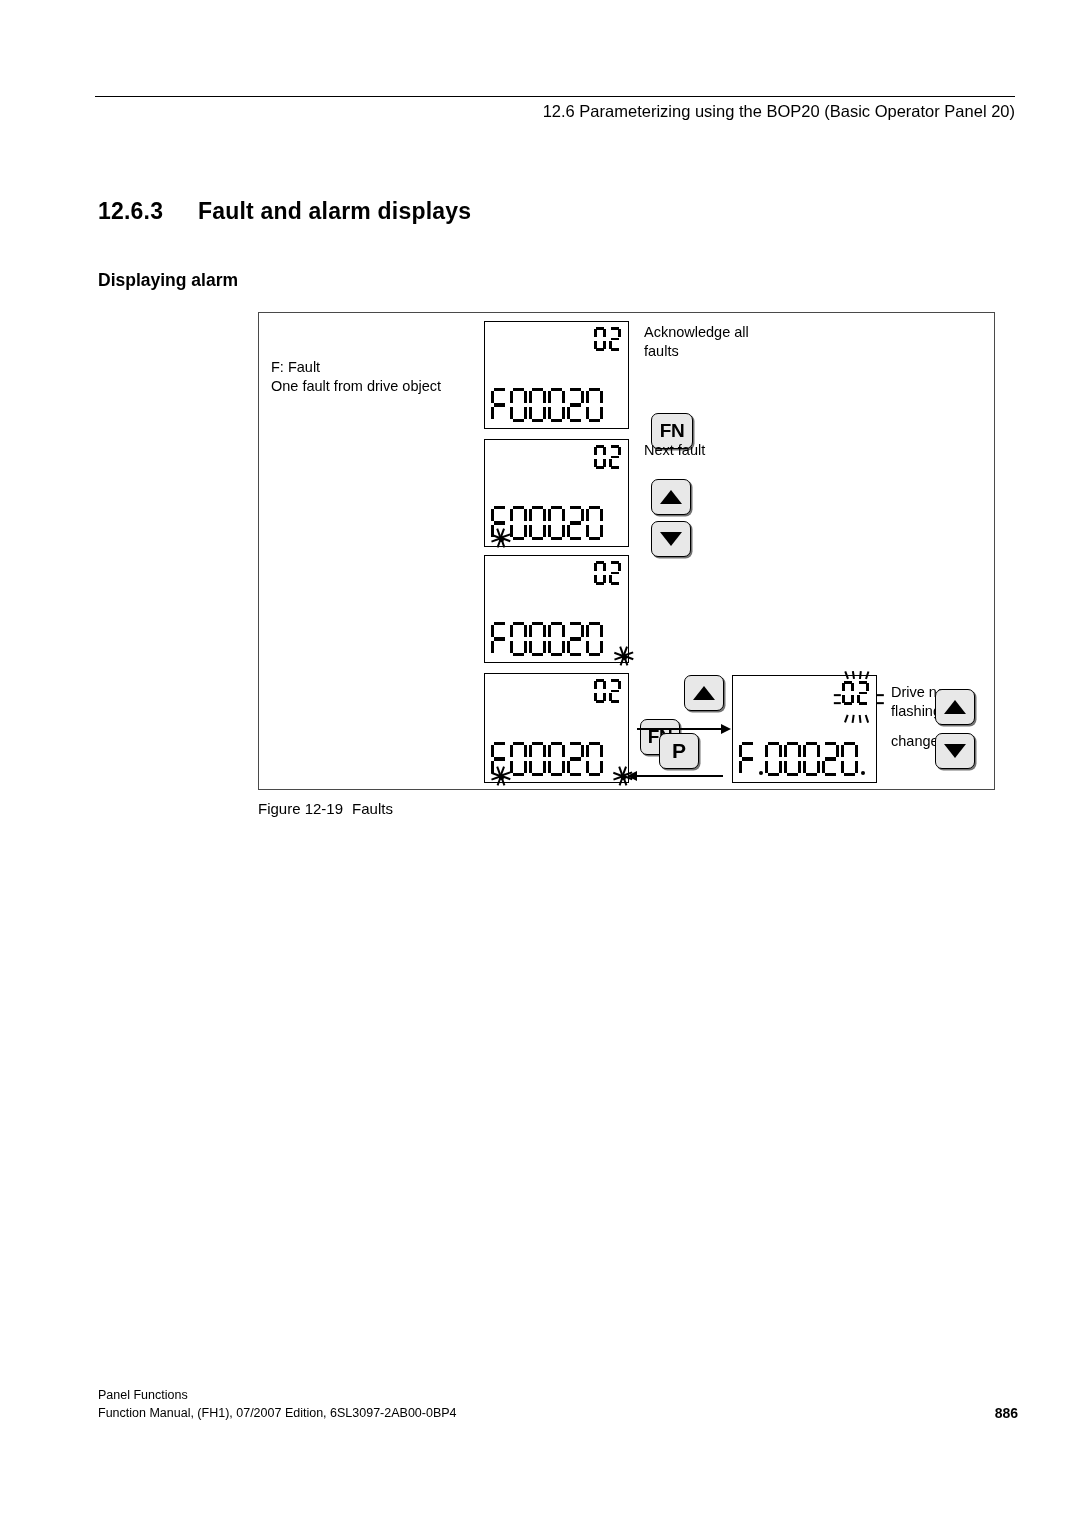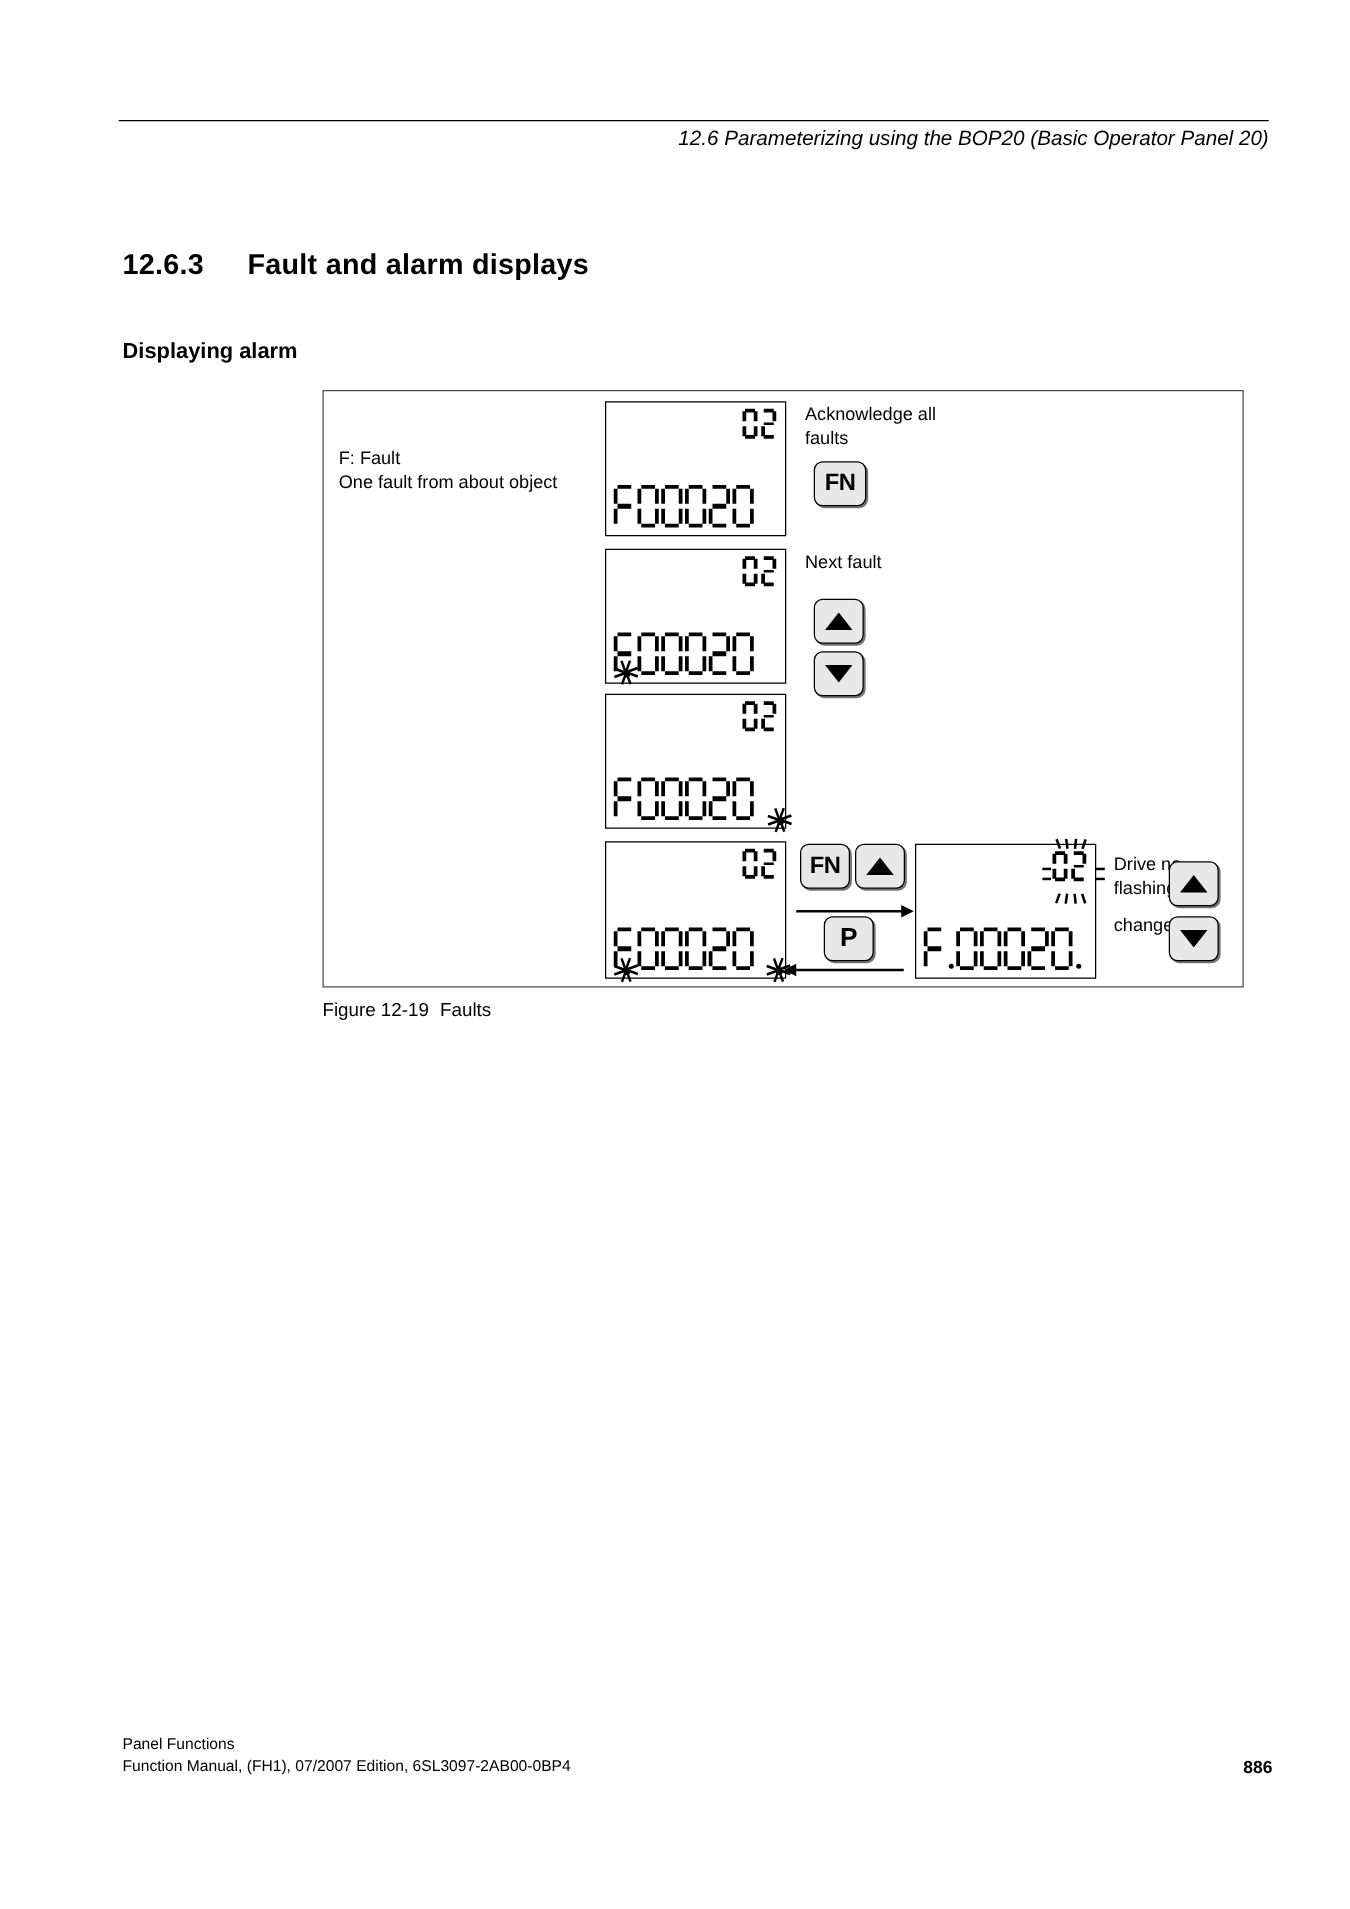--- a/index.html
+++ b/index.html
@@ -10,21 +10,21 @@
   }
 
   
   #header{position:absolute;left:95px;top:96px;width:920px;}
   .hdr-line1{
     text-align:right;font-style:italic;font-weight:bold;font-size:16.5px;
     letter-spacing:.1px;padding-bottom:3px;
   }
   .hdr-rule{border-top:1.4px solid #000;width:100%;}
   .hdr-line2{
-    text-align:right;font-style:italic;font-size:16.5px;padding-top:5px;
+    text-align:right;font-size:16.5px;padding-top:5px;
   }
 
   
   #sec-heading{position:absolute;left:98px;top:198px;width:800px;
     font-weight:bold;font-size:23px;letter-spacing:.2px;}
   #sec-heading .num{display:inline-block;width:100px;}
   #sub-heading{position:absolute;left:98px;top:270px;
     font-weight:bold;font-size:17.5px;}
 
   
@@ -69,21 +69,21 @@
     transform-origin:50% 100%;}
 
   
   .key{
     position:absolute;background:#e8e8e8;border:1.8px solid #000;
     border-radius:7px;box-sizing:border-box;
     display:flex;align-items:center;justify-content:center;
     font-weight:bold;font-family:"Liberation Sans",sans-serif;
     box-shadow:1.5px 1.5px 0 rgba(0,0,0,.55);
   }
-  .key.fn{font-size:19px;letter-spacing:-.5px;}
+  .key.fn{font-size:19px;letter-spacing:-.5px;margin-top:44px;}
   .key.p{font-size:21px;}
   .tri{width:0;height:0;}
   .tri.up{border-left:11px solid transparent;border-right:11px solid transparent;
           border-bottom:14px solid #000;}
   .tri.down{border-left:11px solid transparent;border-right:11px solid transparent;
             border-top:14px solid #000;}
 
   .side-note{position:absolute;font-size:14.5px;line-height:18.5px;}
 
   
@@ -114,21 +114,21 @@
 <div id="sec-heading">
   <span class="num">12.6.3</span><span>Fault and alarm displays</span>
 </div>
 <div id="sub-heading">Displaying alarm</div>
 
 <div id="figure-box">
 
   <div class="fig-row" style="top:0;height:122px;">
     <div class="row-label" style="left:12px;top:45px;">
       <div>F: Fault</div>
-      <div>One fault from about object</div>
+      <div>One fault from drive object</div>
     </div>
     <div class="lcd" style="left:225px;top:8px;width:145px;height:108px;">
       <div class="small-row">
           <span class="sseg" style="--t: 2.8px; width: 12px; height: 24px;">
             <i class="h" style="left: 2.1px; top: 0px; width: 7.8px; height: 2.8px;"></i>
             <i class="h" style="left: 2.1px; top: 21.2px; width: 7.8px; height: 2.8px;"></i>
             <i class="v" style="left: 0px; top: 2.1px; width: 2.8px; height: 7.9px;"></i>
             <i class="v" style="left: 9.2px; top: 2.1px; width: 2.8px; height: 7.9px;"></i>
             <i class="v" style="left: 0px; top: 14px; width: 2.8px; height: 7.9px;"></i>
             <i class="v" style="left: 9.2px; top: 14px; width: 2.8px; height: 7.9px;"></i>

